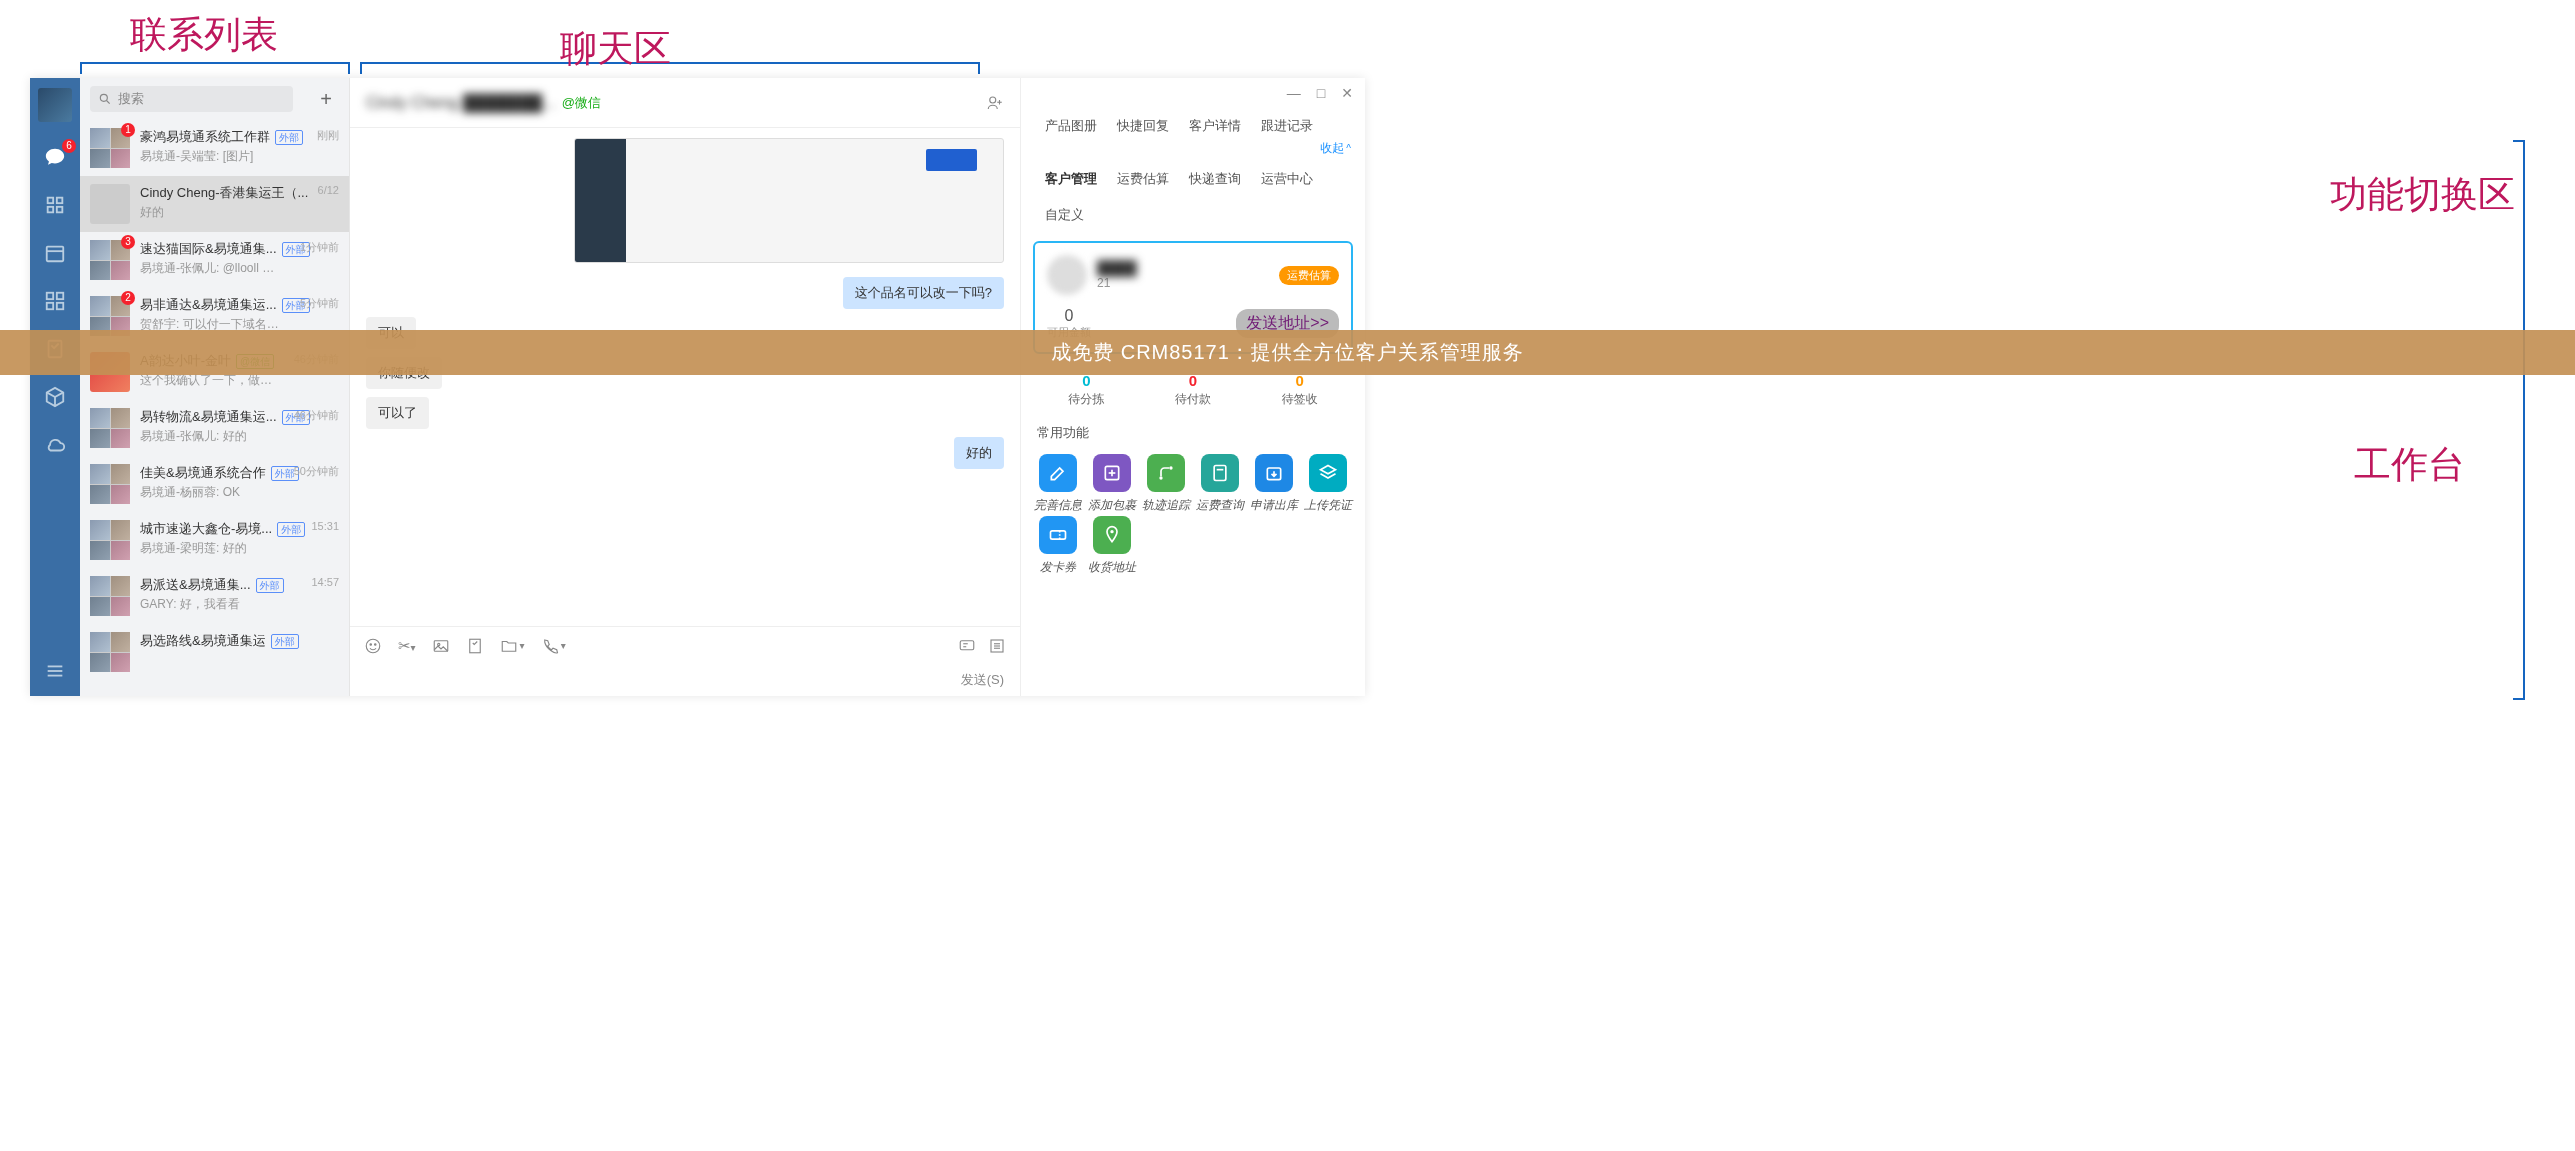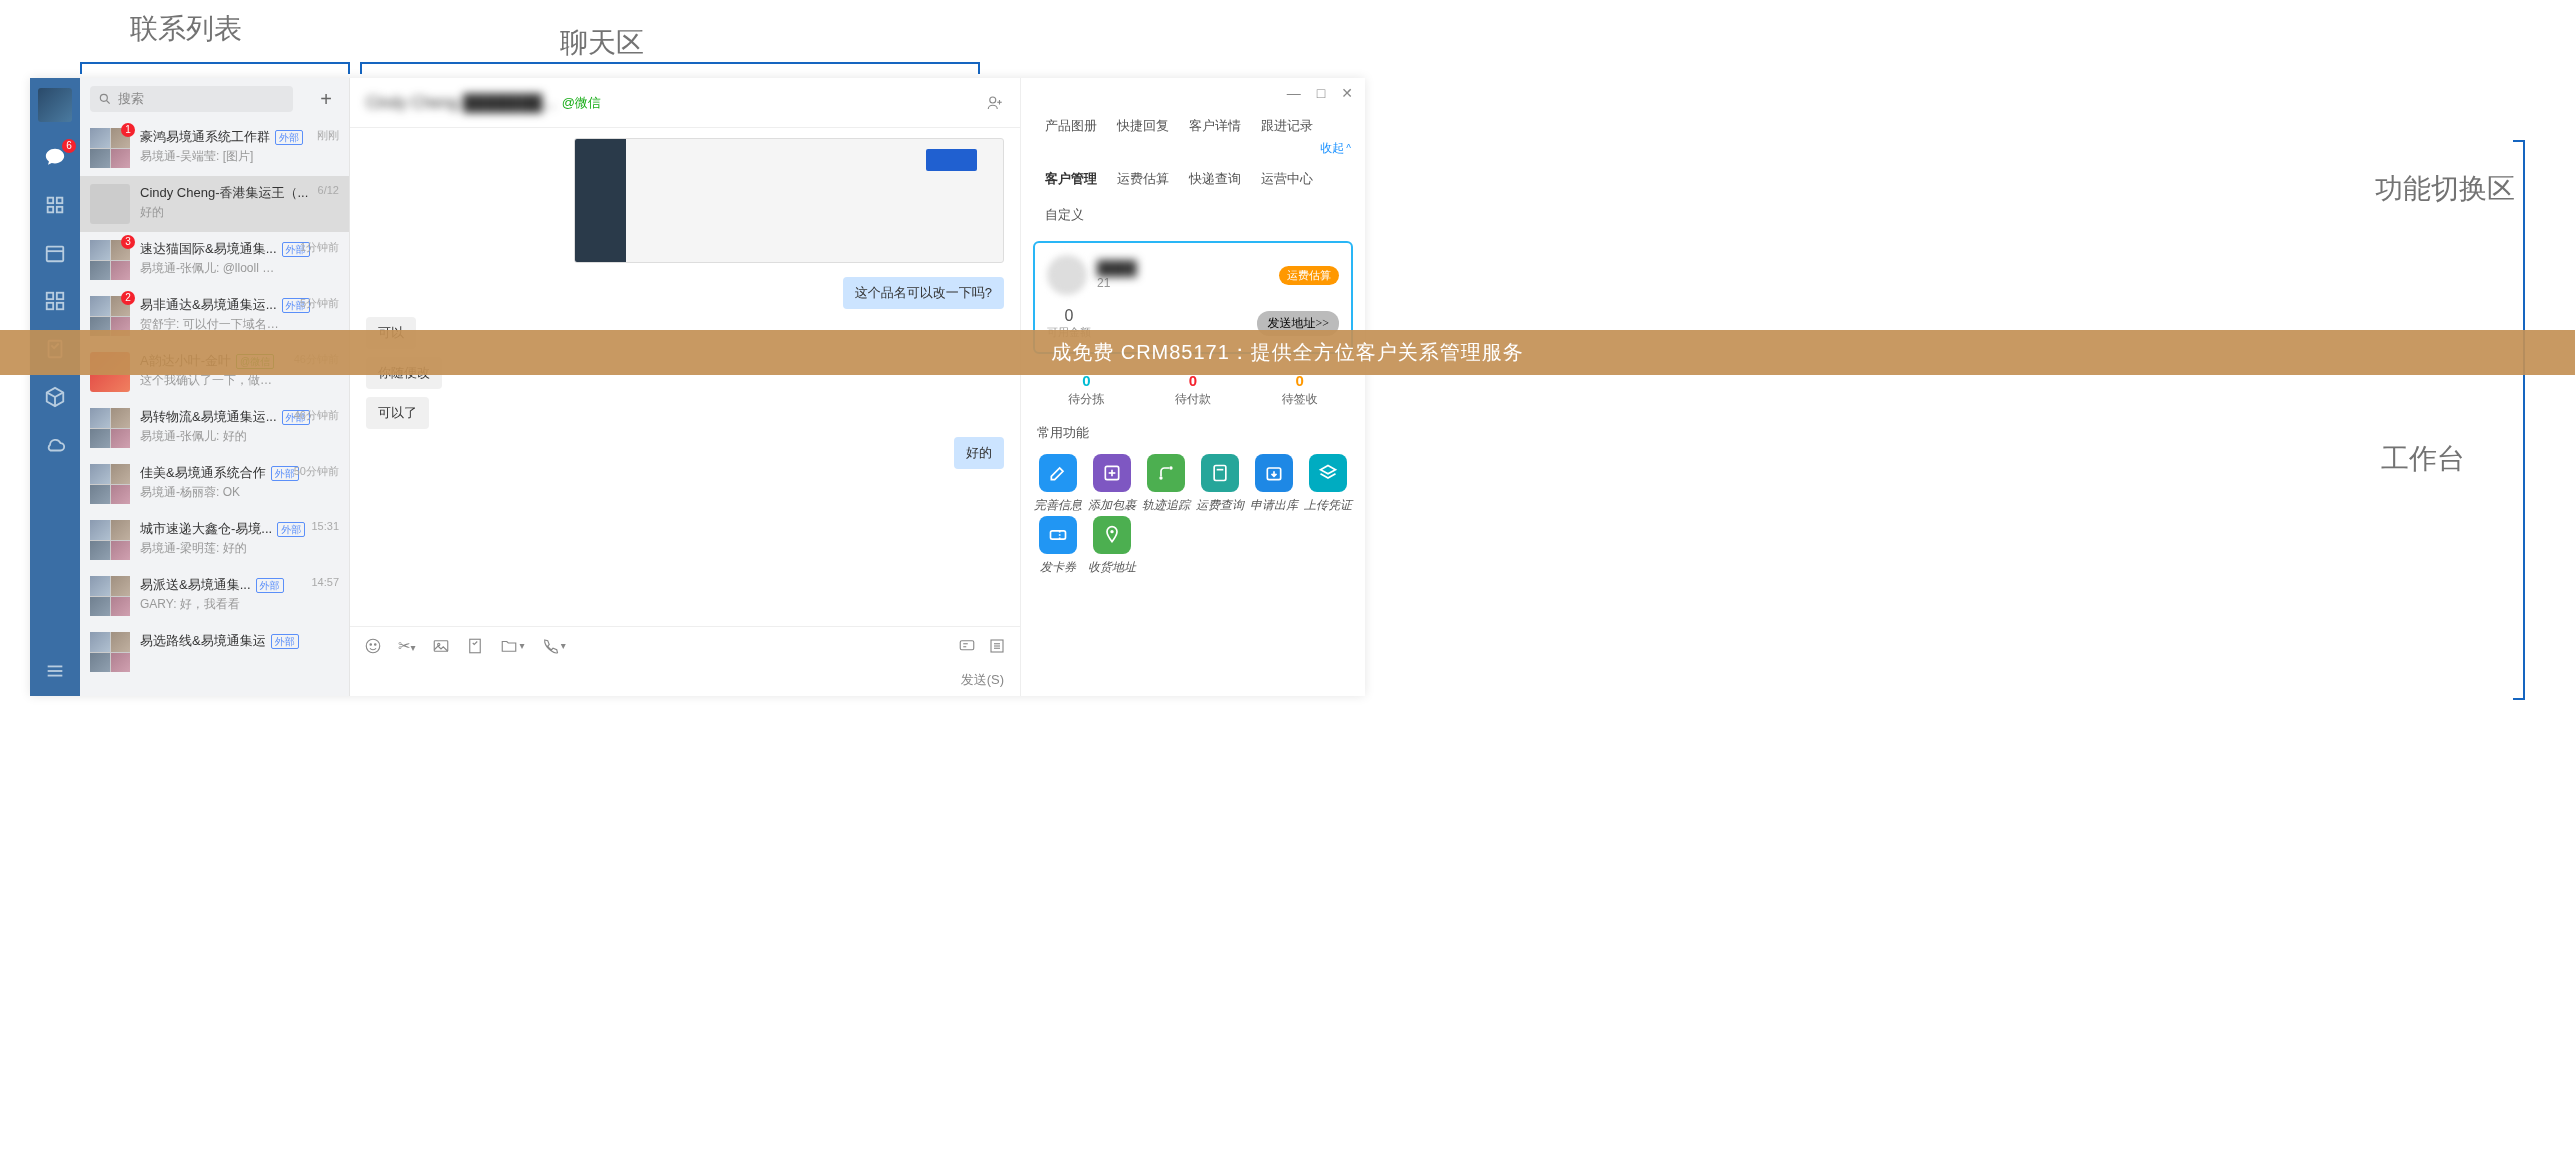--- a/index.html
+++ b/index.html
@@ -1,18 +1,18 @@
 <!DOCTYPE html>
 <html><head>
 <meta charset="utf-8">
 <style>
 * { margin: 0; padding: 0; box-sizing: border-box; font-family: "Microsoft YaHei", "PingFang SC", sans-serif; }
 body { background: #fff; width: 2575px; height: 1151px; position: relative; overflow: hidden; }
 
-.annotation { position: absolute; color: #737373; font-size: 28px; font-weight: 500; z-index: 100; pointer-events: none; }
+.annotation { position: absolute; color: #be185d; font-size: 37px; font-weight: 500; z-index: 100; pointer-events: none; }
 .ann-contacts { top: 10px; left: 130px; }
 .ann-chat { top: 24px; left: 560px; }
 .ann-tabs { top: 170px; right: 60px; }
 .ann-panel { top: 440px; right: 110px; }
 .bracket { position: absolute; border: 2px solid #1565c0; pointer-events: none; }
 .bracket-contacts-t { top: 62px; left: 80px; width: 270px; height: 12px; border-bottom: none; }
 .bracket-chat-t { top: 62px; left: 360px; width: 620px; height: 12px; border-bottom: none; }
 .bracket-right-v { top: 140px; right: 50px; width: 12px; height: 560px; border-left: none; }
 .banner { position: absolute; top: 330px; left: 0; right: 0; height: 45px; background: rgba(195,144,85,.92); display: flex; align-items: center; justify-content: center; color: #fff; font-size: 20px; font-weight: 500; z-index: 50; letter-spacing: 1px; }
 
@@ -79,21 +79,21 @@
 .card-mem { margin: 8px 12px; border: 2px solid #29b6f6; border-radius: 6px; padding: 12px; }
 .mem-top { display: flex; align-items: center; gap: 10px; }
 .mem-ava { width: 40px; height: 40px; border-radius: 50%; background: #ddd; filter: blur(3px); }
 .mem-name { font-size: 14px; color: #333; filter: blur(4px); flex:1; }
 .mem-num { font-size: 12px; color: #999; }
 .mem-badge { background: #ff9800; color: #fff; font-size: 11px; padding: 2px 8px; border-radius: 10px; }
 .mem-bot { display: flex; justify-content: space-between; align-items: center; margin-top: 12px; }
 .mem-bal { text-align: center; }
 .mem-bal-v { font-size: 16px; color: #555; }
 .mem-bal-l { font-size: 11px; color: #999; }
-.mem-btn { background: #bbb; color: #000000; font-size: 12px; padding: 4px 10px; border-radius: 12px; cursor: pointer; font-family: Liberation Serif, serif; }
+.mem-btn { background: #bbb; color: #701a75; font-size: 16px; padding: 4px 10px; border-radius: 12px; cursor: pointer; }
 
 .stats { display: flex; justify-content: space-around; padding: 10px 12px; }
 .stat { text-align: center; }
 .stat-v { font-size: 15px; font-weight: 600; }
 .stat-l { font-size: 12px; color: #666; margin-top: 2px; }
 .c-cyan{color:#00bcd4;} .c-red{color:#f5222d;} .c-org{color:#ff9800;}
 
 .sec-title { font-size: 13px; color: #555; padding: 6px 16px; }
 .fn-grid { display: grid; grid-template-columns: repeat(6,1fr); gap: 2px 4px; padding: 6px 12px; font-style: italic; }
 .fn { display: flex; flex-direction: column; align-items: center; gap: 5px; cursor: pointer; }

